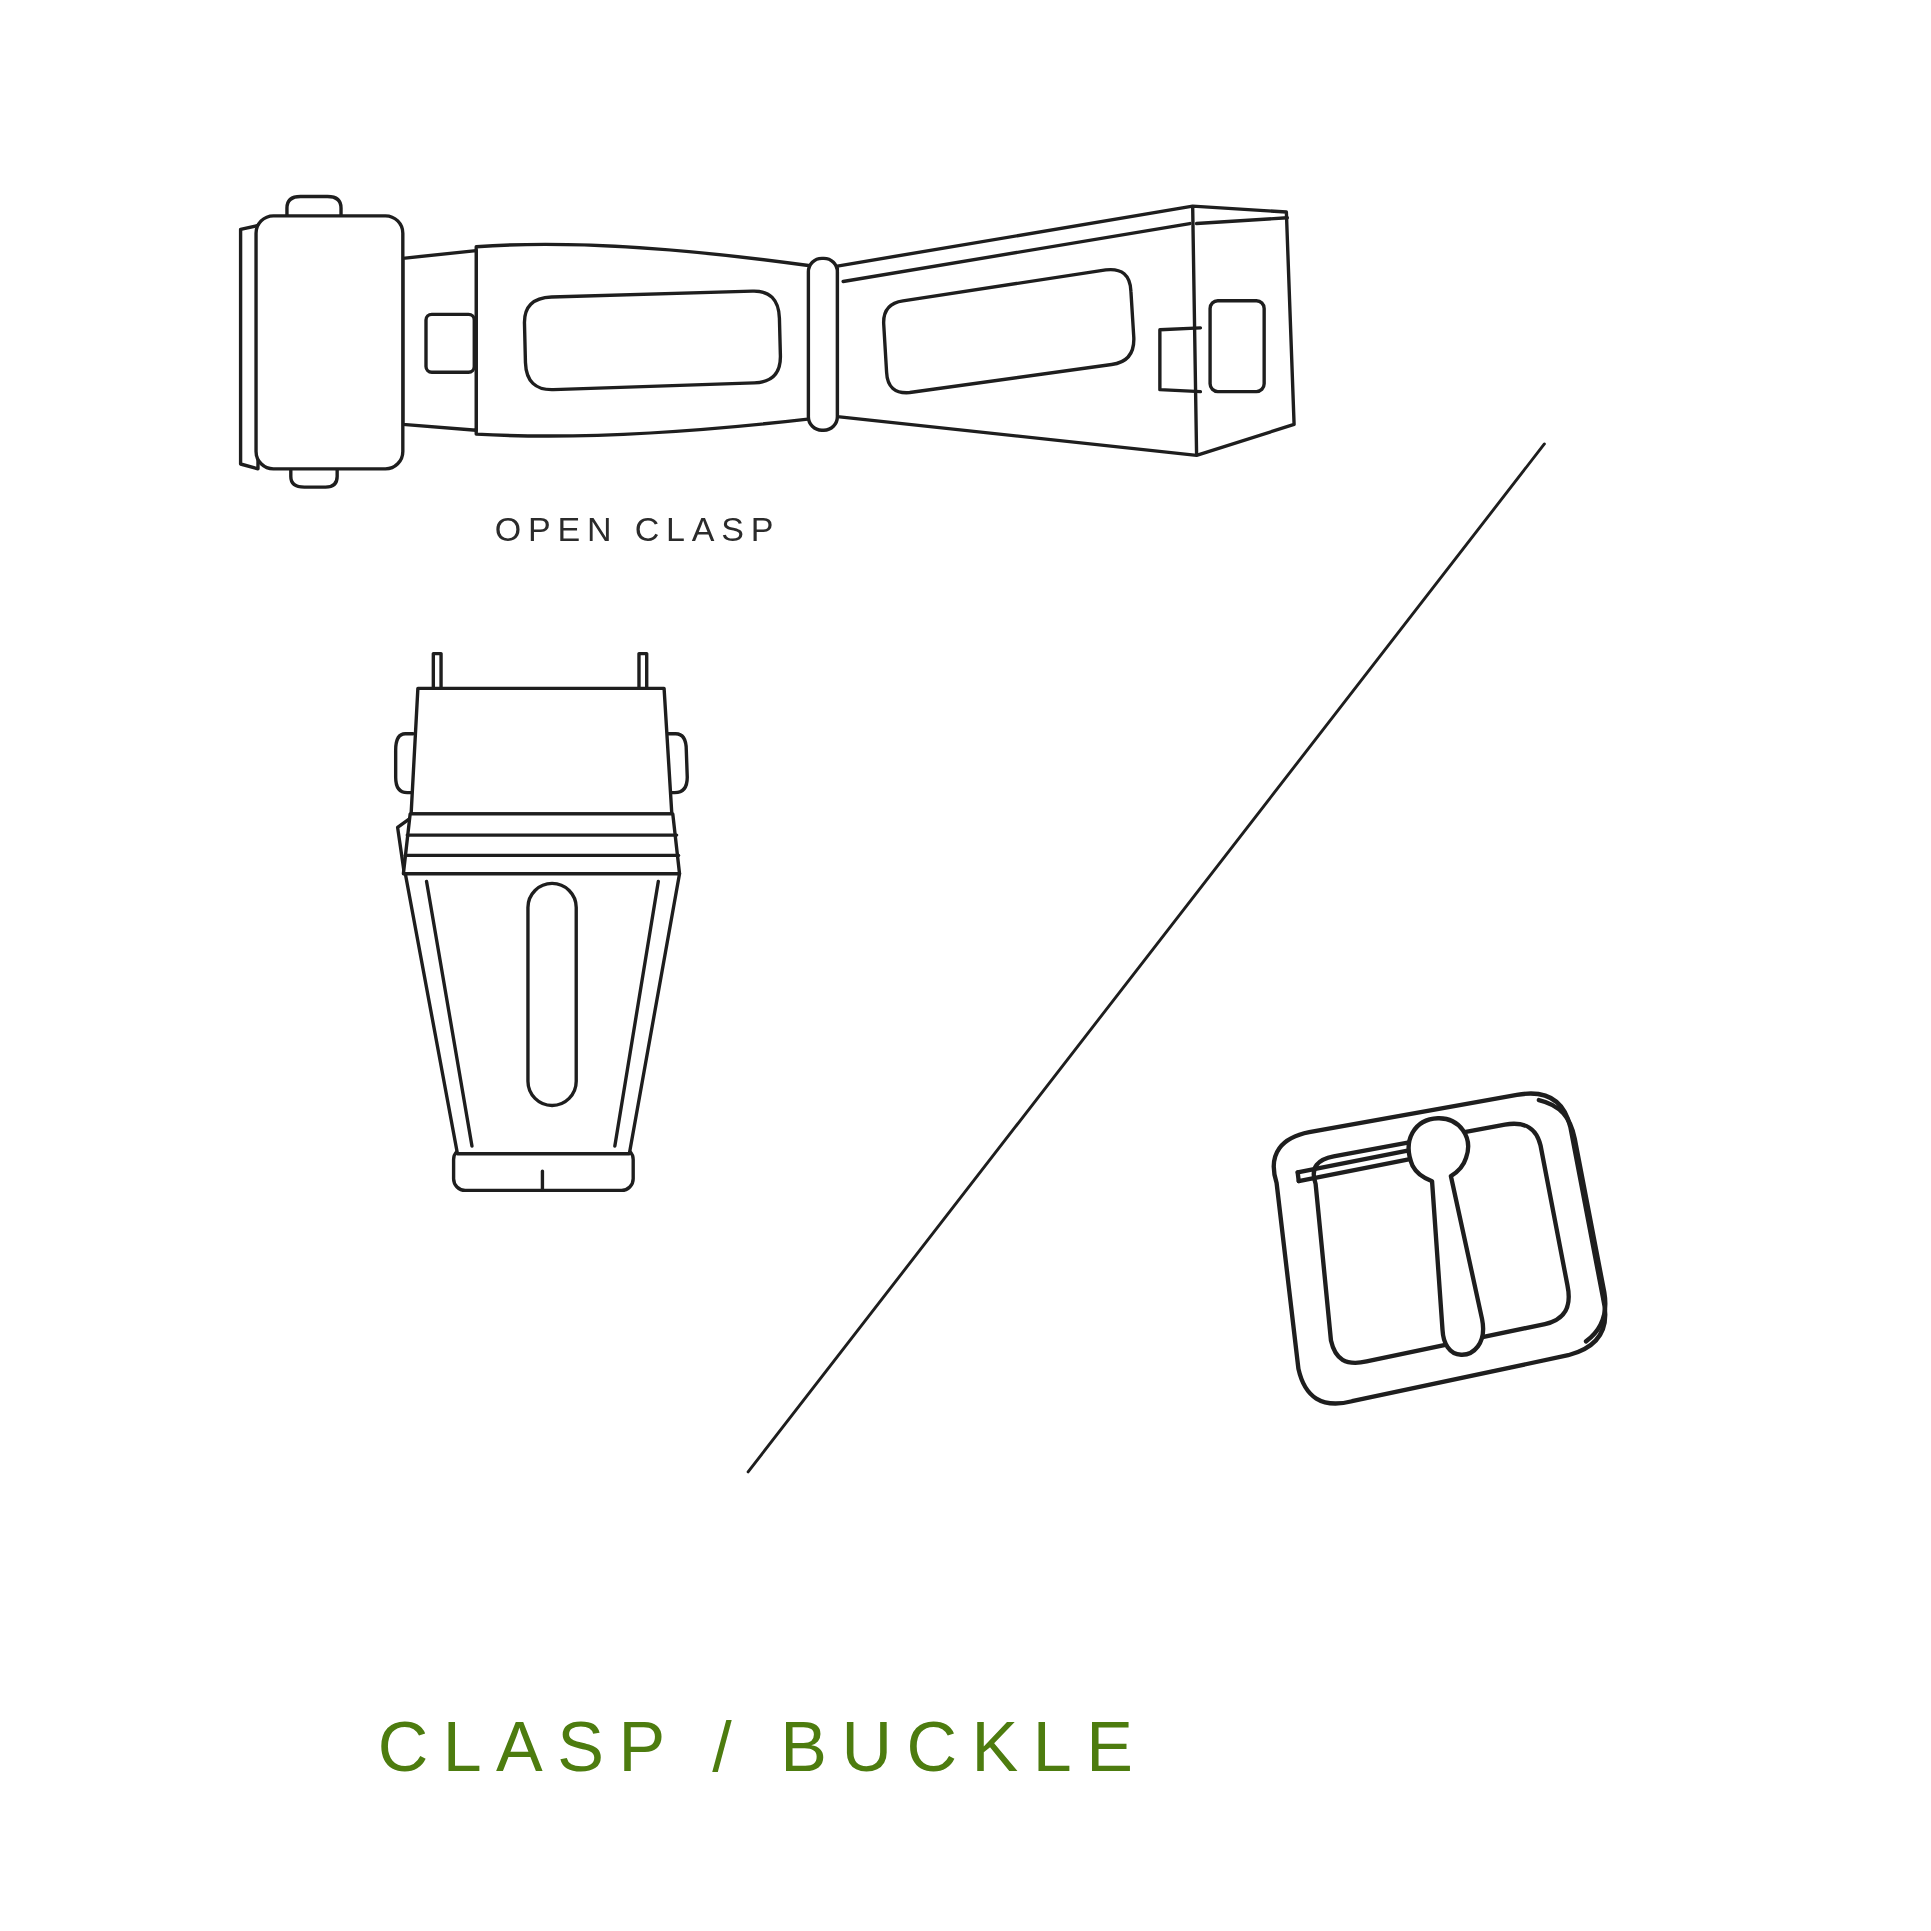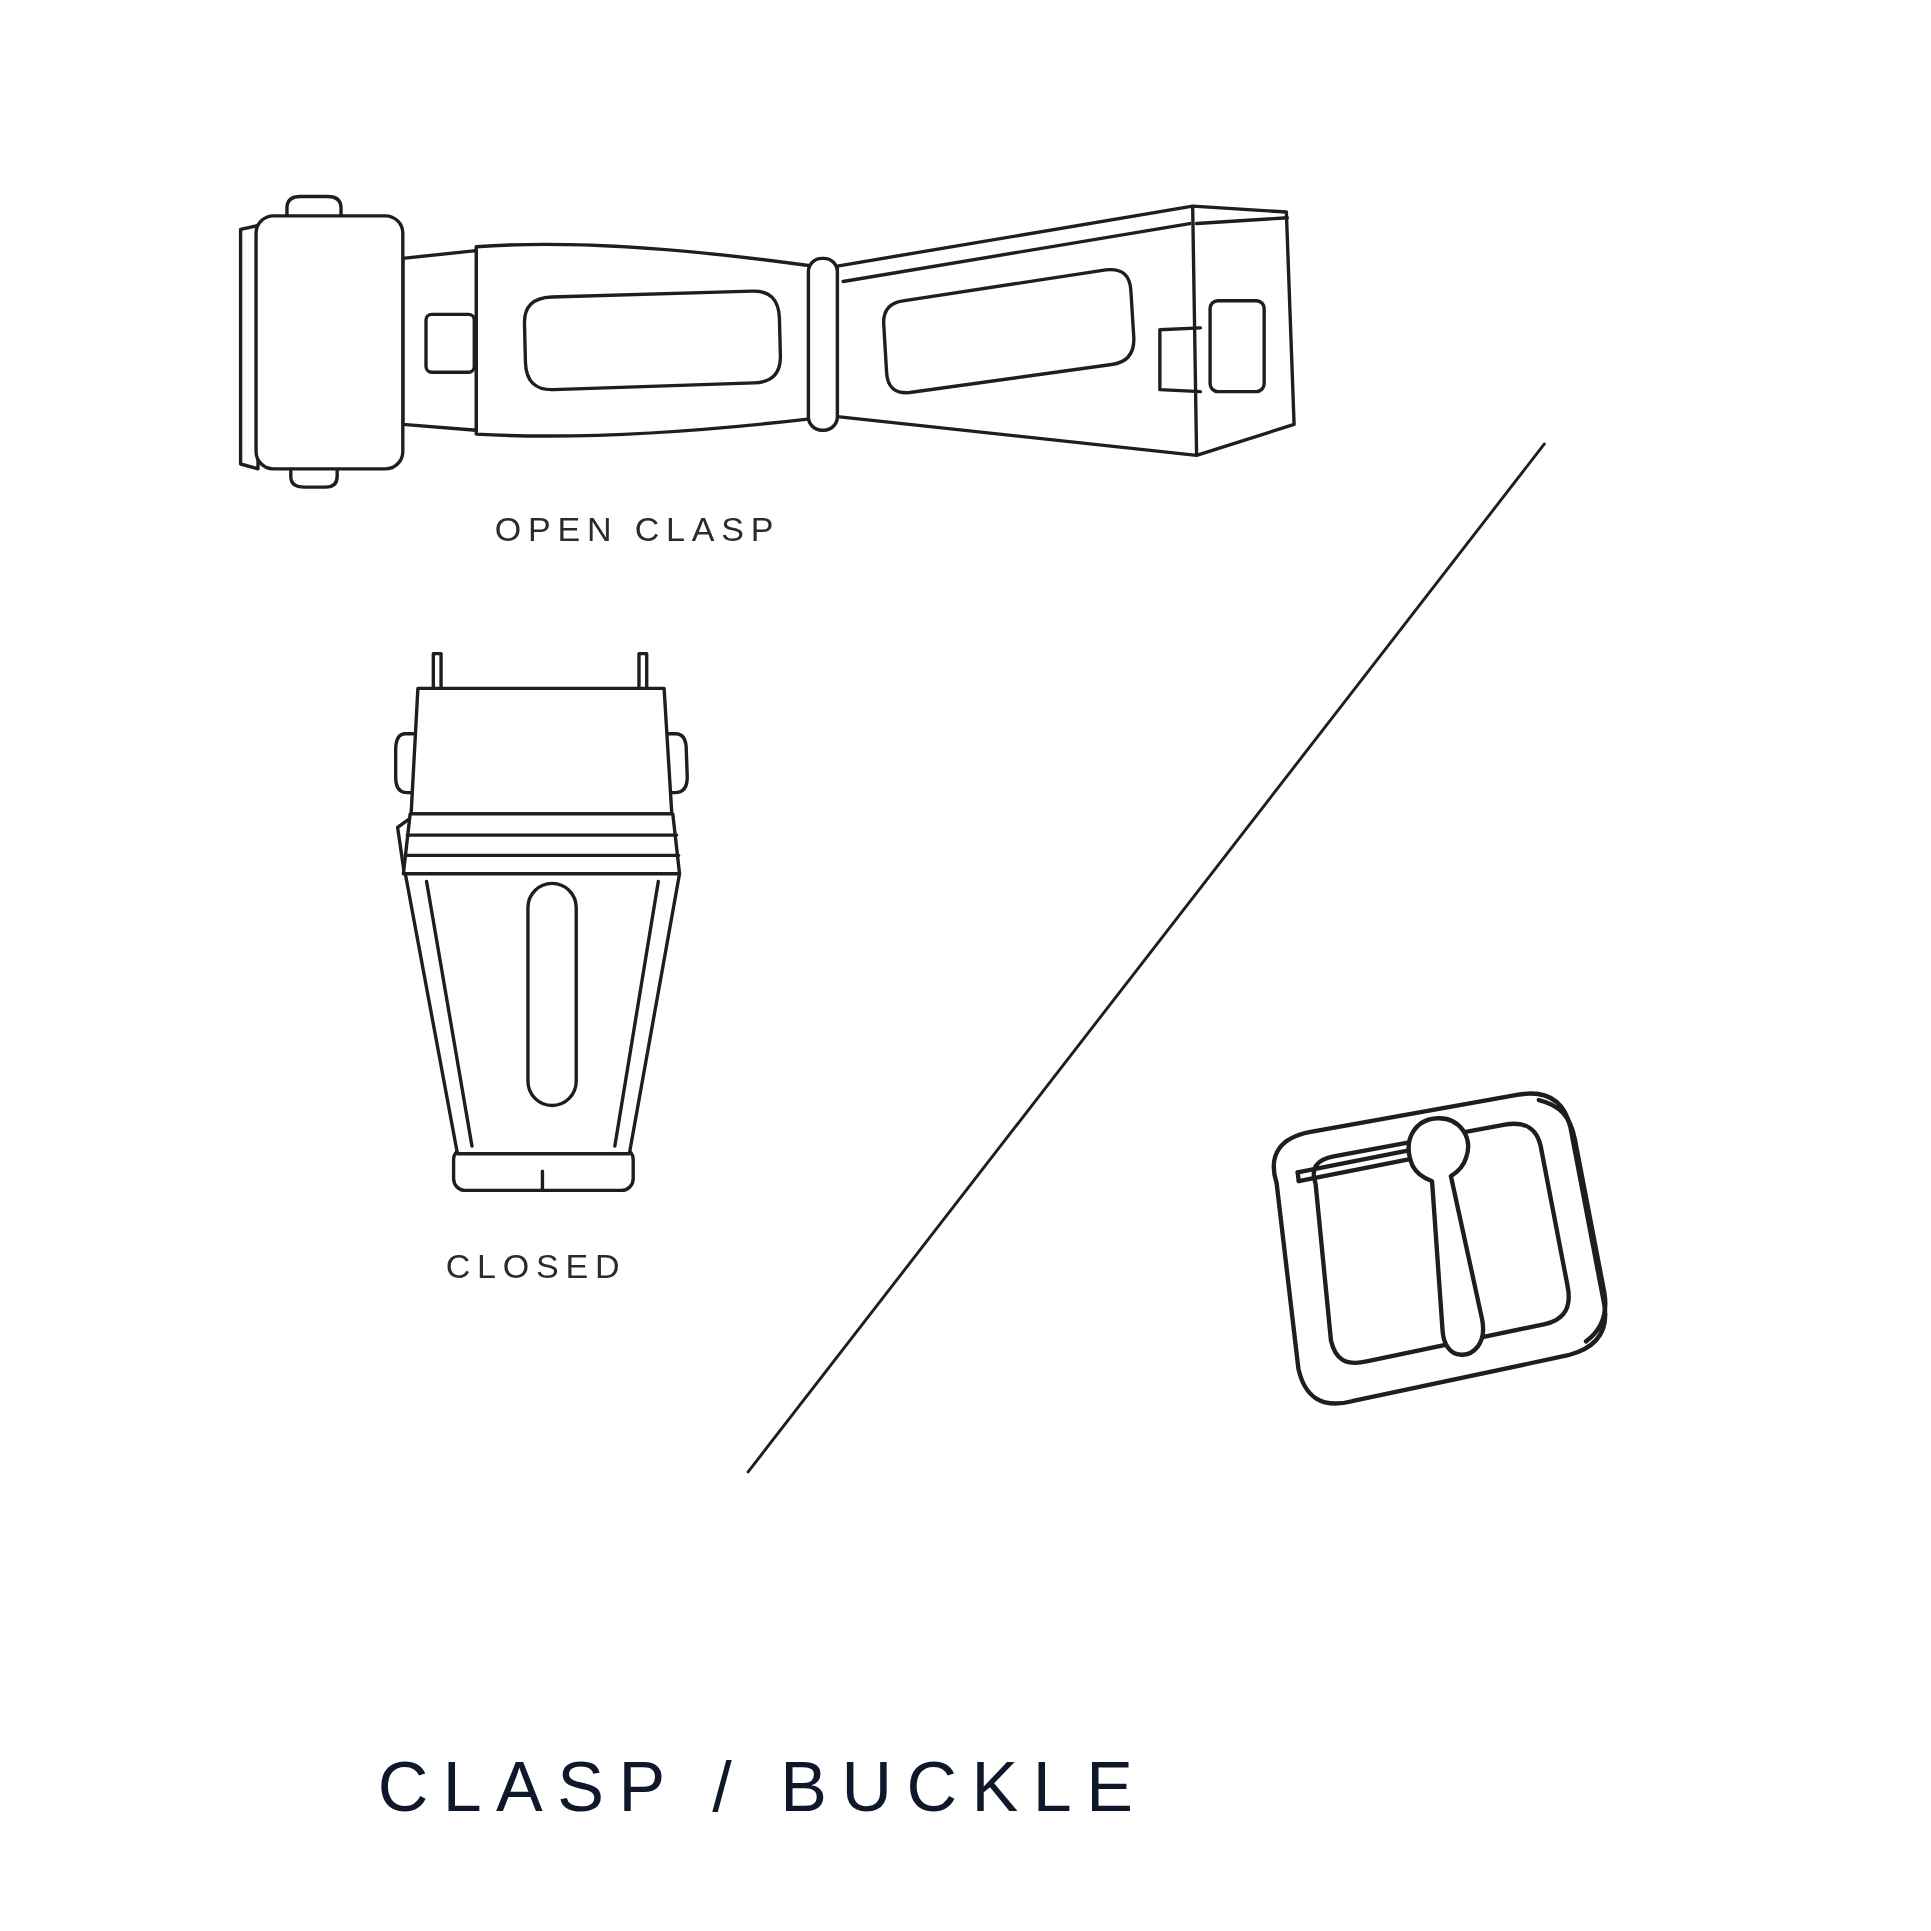--- a/index.html
+++ b/index.html
@@ -33,27 +33,26 @@
     position: absolute;
     color: #2b2b2b;
     font-size: 34px;
     font-weight: 400;
     letter-spacing: 6.8px;
     text-align: center;
     white-space: nowrap;
   }
   .title {
     position: absolute;
-    color: #0f172a;
+    color: #4d7c0f;
     font-size: 70px;
     font-weight: 400;
     letter-spacing: 14.5px;
     text-align: center;
     white-space: nowrap;
-    margin-top: 40px;
   }
 </style>
 </head>
 <body>
 
 <div class="canvas">
 
   <svg class="fig fig-open-clasp" style="left:227px; top:183px;" width="1072" height="309" viewBox="0 0 1110 320">
 
     <path class="sh" d="M 258,66 C 380,57 520,74 606,86 L 606,244 C 520,254 380,267 258,260 Z"></path>
@@ -91,21 +90,20 @@
     <path d="M 22,200 L 301,200"></path>
     <path d="M 20,221 L 303,221"></path>
     <rect class="sh" x="70" y="524" width="186" height="44" rx="12"></rect>
     <path class="sh" d="M 20,240 L 304,240 L 252,530 L 74,530 Z"></path>
     <path d="M 42,248 L 89,522"></path>
     <path d="M 282,248 L 237,522"></path>
     <rect x="147" y="250" width="50" height="230" rx="25"></rect>
     <path d="M 162,548 L 162,567"></path>
   </svg>
 
-  <div class="label" style="left:343px; top:1247px; width:386px;">CLOSED</div>
 
   <svg class="divider" style="left:695px; top:415px;" width="888" height="1081" viewBox="0 0 920 1120">
     <line x1="880" y1="30" x2="55" y2="1095"></line>
   </svg>
 
   <svg class="fig fig-buckle" style="left:1217px; top:1072px;" width="425" height="367" viewBox="0 0 440 380">
     <g transform="rotate(-7 220 190)">
       <path class="sh" d="M 72,96 C 66,64 84,50 112,48 L 330,36 C 362,34 378,48 381,76 L 393,256 C 397,290 380,306 350,310 L 122,330 C 90,334 74,320 71,290 Z"></path>
       <path d="M 352,44 C 374,52 382,66 384,88 L 395,250 C 396,272 388,288 370,298"></path>
       <path d="M 112,102 C 108,84 118,77 134,76 L 314,65 C 336,64 346,73 348,91 L 358,238 C 360,262 350,273 330,275 L 142,291 C 120,293 110,285 108,265 Z"></path>

